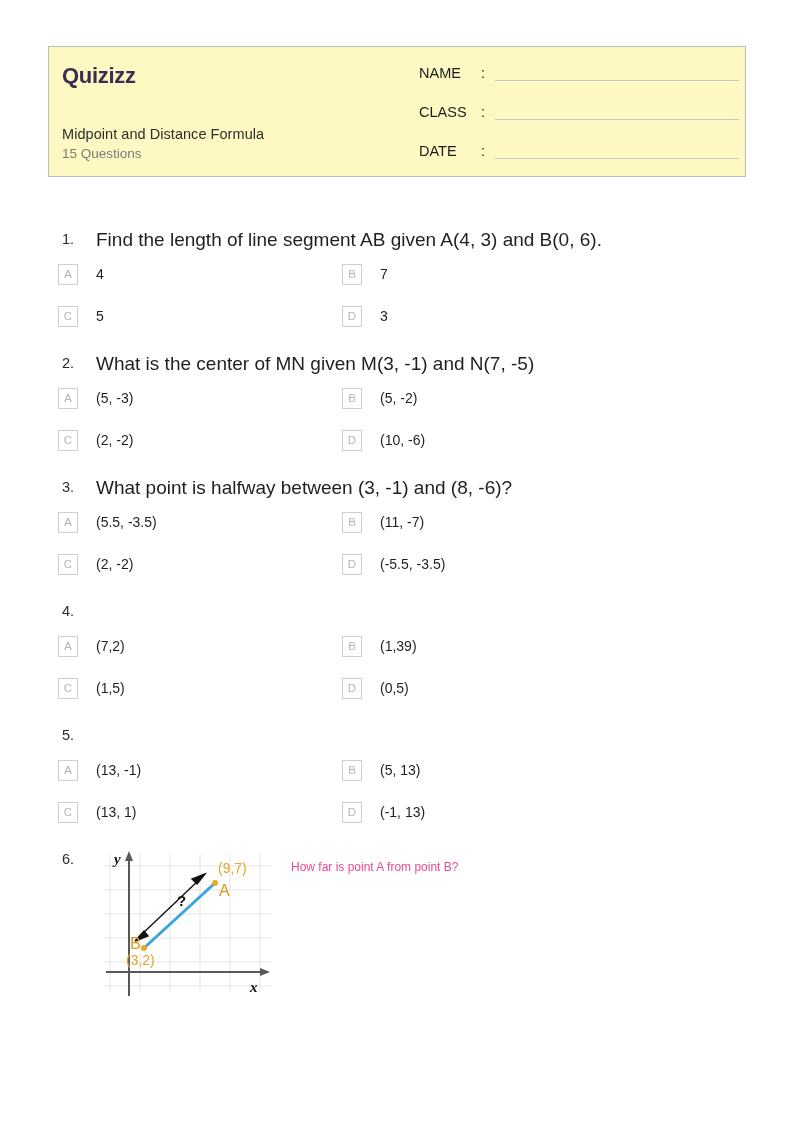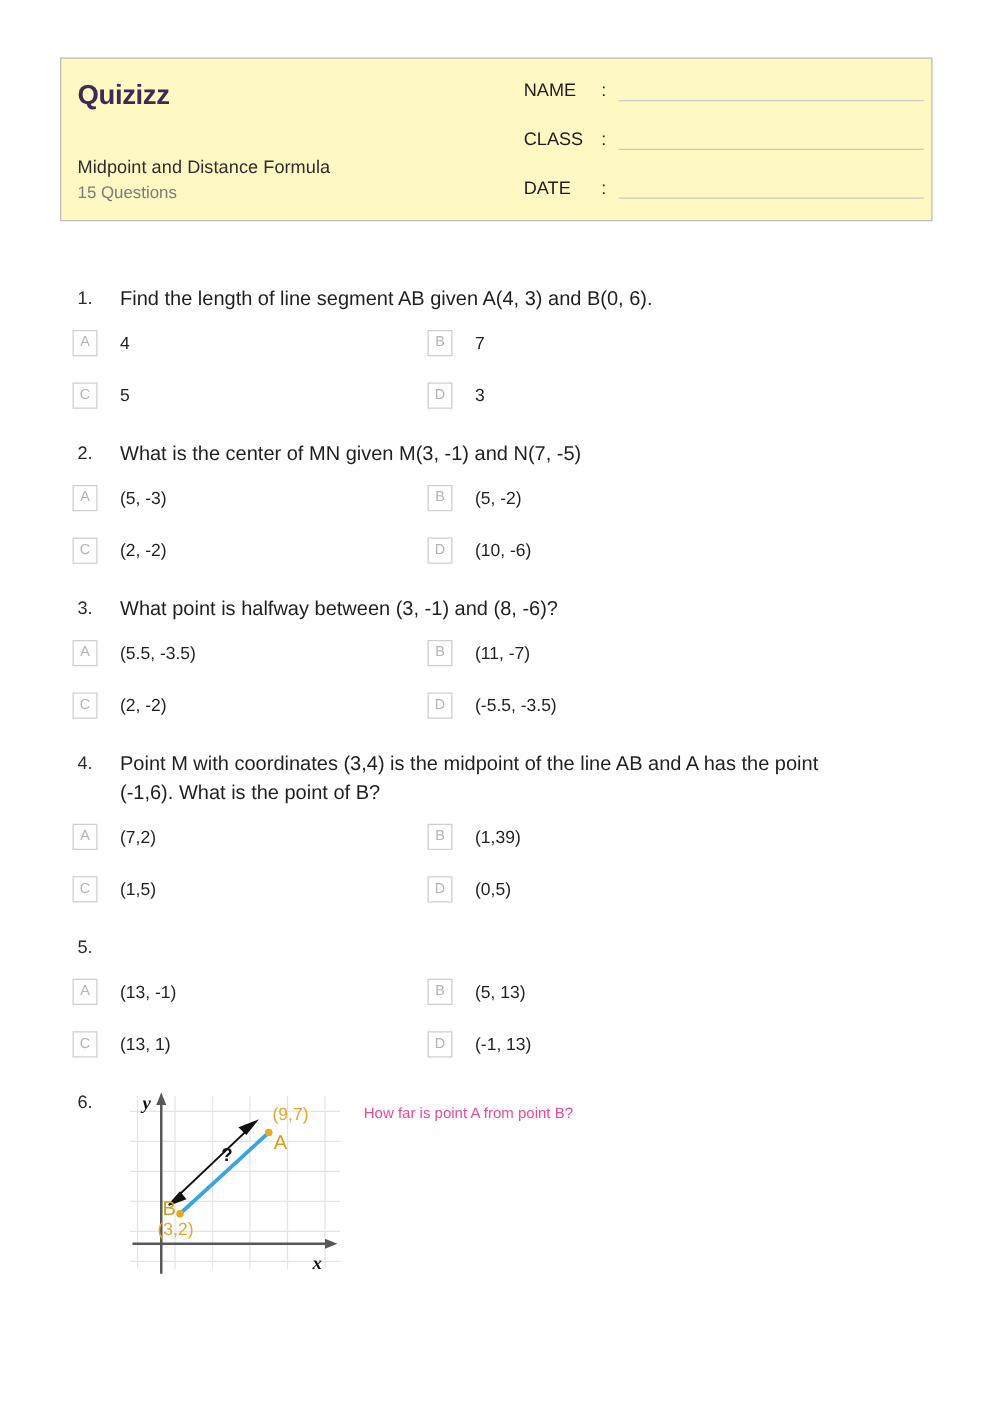--- a/index.html
+++ b/index.html
@@ -111,21 +111,21 @@
   .q-num {
     width: 34px;
     flex: 0 0 auto;
     font-size: 14.5px;
     color: #2b2b2b;
     line-height: 23px;
     text-align: left;
   }
   .q-text {
     flex: 1 1 auto;
-    font-size: 16px;
+    font-size: 19px;
     color: #1f1f1f;
     line-height: 23px;
     max-width: 640px;
     padding-right: 40px;
   }
 
   .options {
     margin-top: 13px;
     position: relative;
   }
@@ -289,21 +289,20 @@
           <span class="opt-letter">D</span>
           <span class="opt-text">(-5.5, -3.5)</span>
         </div>
       </div>
     </div>
   </div>
 
   <div class="question-block">
     <div class="q-head">
       <span class="q-num">4.</span>
-      <span class="q-text">Point M with coordinates (3,4) is the midpoint of the line AB and A has the point (-1,6). What is the point of B?</span>
     </div>
     <div class="options">
       <div class="opt-row">
         <div class="opt opt-a">
           <span class="opt-letter">A</span>
           <span class="opt-text">(7,2)</span>
         </div>
         <div class="opt opt-b">
           <span class="opt-letter">B</span>
           <span class="opt-text">(1,39)</span>

